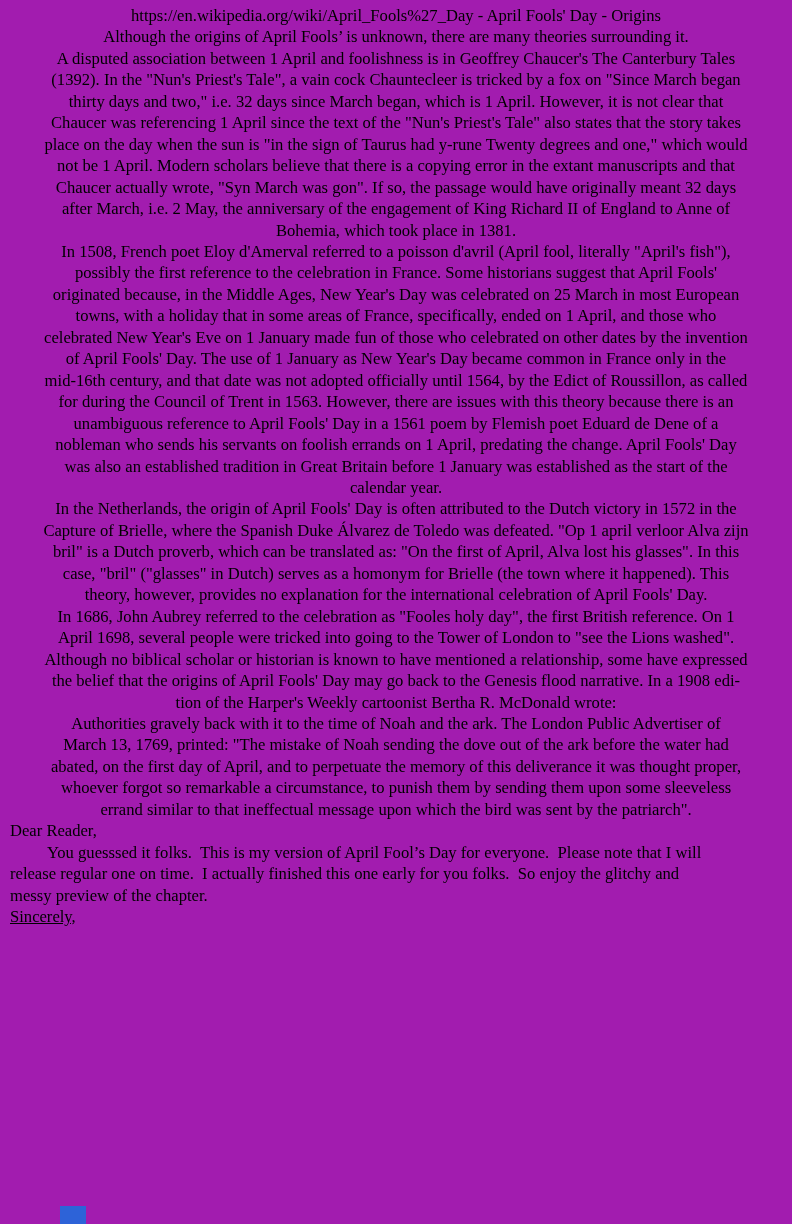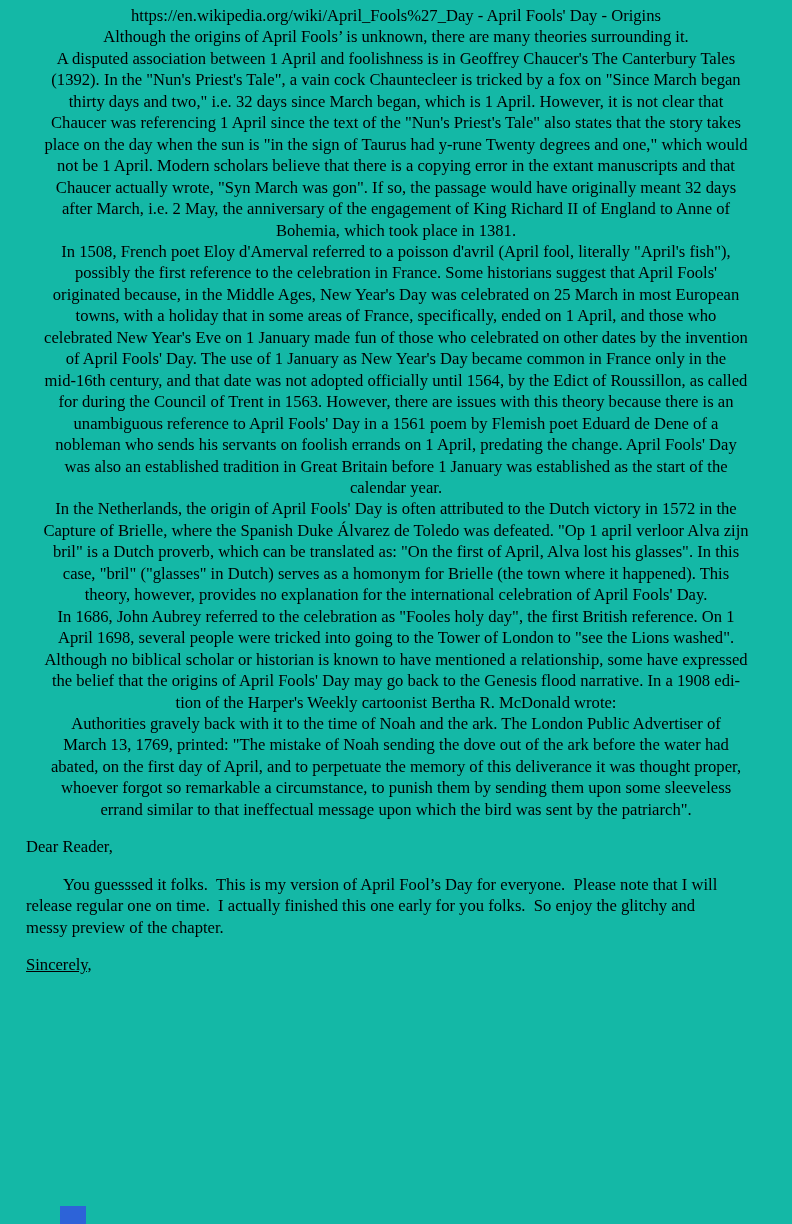--- a/index.html
+++ b/index.html
@@ -1,21 +1,21 @@
 <!DOCTYPE html>
 <html><head>
 <meta charset="utf-8">
 <style>
   html, body { margin: 0; padding: 0; background: #ffffff; }
   .page {
     position: relative;
     width: 792px;
     height: 1224px;
     margin: 0 auto;
-    background: #14b8a6;
+    background: #a21caf;
     color: #000000;
     font-family: "Liberation Serif", "DejaVu Serif", serif;
     overflow: hidden;
   }
   .wiki-title {
     padding: 5px 10px 0 10px;
     text-align: center;
     font-size: 16.6px;
     line-height: 21.45px;
     white-space: pre-wrap;
@@ -26,21 +26,21 @@
     font-size: 16.6px;
     line-height: 21.45px;
     white-space: pre-wrap;
   }
   .letter {
     padding: 0 10px;
     font-size: 16.6px;
     line-height: 21.45px;
     text-align: left;
   }
-  .letter p { margin: 16px; }
+  .letter p { margin: 0; }
   .salutation   { margin-top: 28px; }
   .letter-body  { margin-top: 21px; white-space: pre-wrap; text-indent: 37px; }
   .closing      { margin-top: 26px; text-decoration: underline; }
   .signature    { margin-top: 21px; }
   .email        { margin-top: 0; }
   .bottom-marker {
     position: absolute;
     left: 60px;
     top: 1206px;
     width: 26px;

